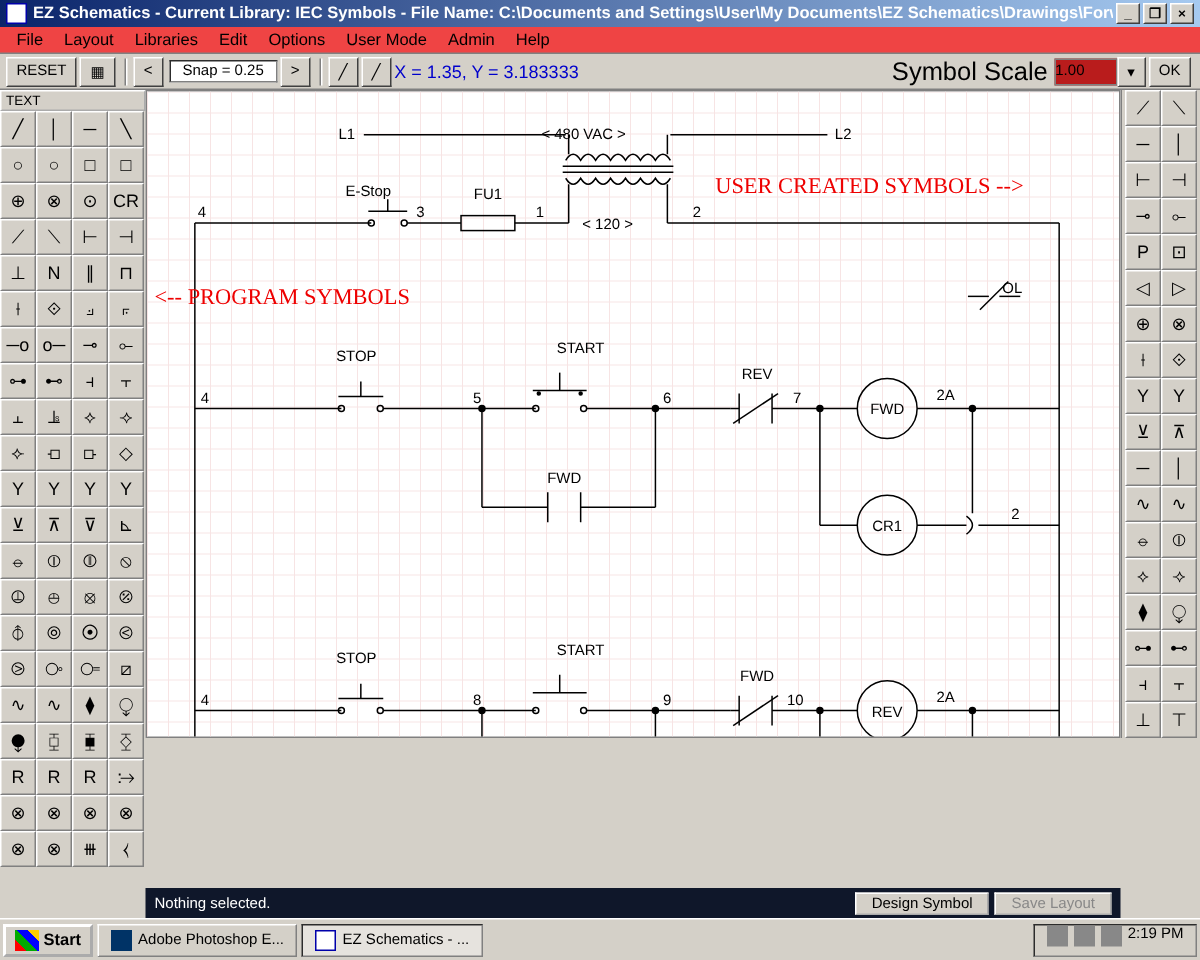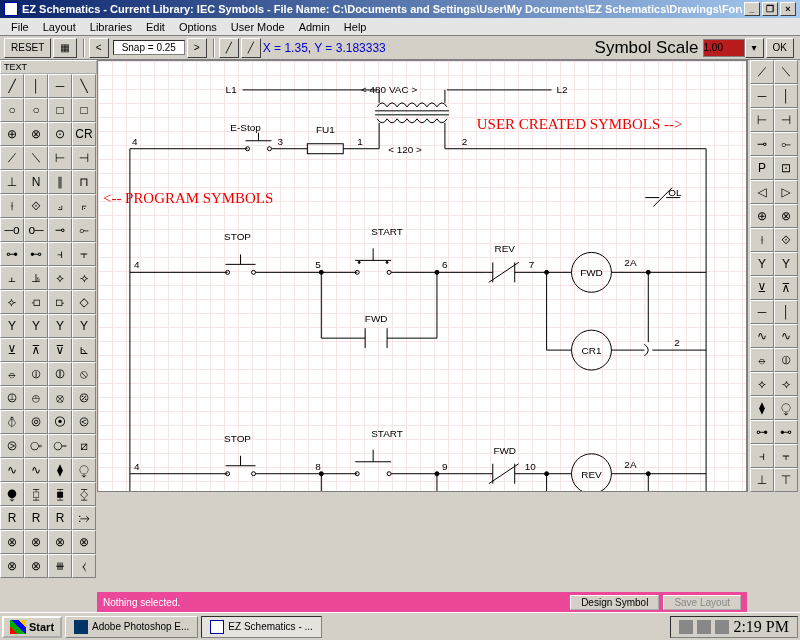--- a/index.html
+++ b/index.html
@@ -1,20 +1,20 @@
 <!DOCTYPE html>
 <html><head>
 <meta charset="utf-8">
 <style>
 * { box-sizing: border-box; margin: 0; padding: 0; }
 body { font-family: Tahoma, Arial, sans-serif; font-size: 11px; background: #d4d0c8; width: 800px; height: 640px; overflow: hidden; position: relative; }
 .titlebar { background: linear-gradient(to right, #0a246a, #a6caf0); color: #fff; height: 18px; display: flex; align-items: center; padding: 0 4px; font-size: 11px; font-weight: bold; }
 .titlebar .title-text { flex: 1; white-space: nowrap; overflow: hidden; }
 .titlebar .wbtn { width: 16px; height: 14px; background: #d4d0c8; border: 1px solid #fff; border-right-color: #404040; border-bottom-color: #404040; margin-left: 2px; font-size: 9px; text-align: center; line-height: 12px; color: #000; }
-.menubar { background: #e5e5e5; height: 18px; display: flex; align-items: center; padding: 0 4px; border-bottom: 1px solid #808080; }
+.menubar { background: #ef4444; height: 18px; display: flex; align-items: center; padding: 0 4px; border-bottom: 1px solid #808080; }
 .menubar span { padding: 0 7px; cursor: default; }
 .toolbar { background: #d4d0c8; height: 24px; display: flex; align-items: center; padding: 0 4px; border-bottom: 1px solid #808080; }
 .btn { background: #d4d0c8; border: 1px solid #fff; border-right-color: #404040; border-bottom-color: #404040; height: 20px; padding: 0 6px; font-size: 10px; cursor: pointer; display: inline-flex; align-items: center; margin-right: 2px; }
 .toolbar .sep { width: 2px; height: 18px; border-left: 1px solid #808080; border-right: 1px solid #fff; margin: 0 4px; }
 .coord-display { flex: 1; text-align: left; color: #0000cc; font-size: 12px; }
 .scale-label { font-size: 17px; margin-right: 4px; text-align: center; }
 .scale-input { width: 42px; height: 18px; font-size: 10px; border: 1px solid #808080; background: #b91c1c; }
 .main { display: flex; height: 432px; }
 .left-palette, .right-palette { background: #d4d0c8; display: flex; flex-direction: column; }
 .left-palette { width: 97px; }
@@ -24,30 +24,30 @@
 .left-palette .pal-grid { grid-template-columns: repeat(4, 24px); }
 .right-palette .pal-grid { grid-template-columns: repeat(2, 24px); margin-left: 2px; }
 .pal-cell { width: 24px; height: 24px; background: #d4d0c8; border: 1px solid #fff; border-right-color: #808080; border-bottom-color: #808080; display: flex; align-items: center; justify-content: center; font-size: 12px; cursor: pointer; overflow: hidden; }
 .canvas-wrap { flex: 1; position: relative; background: #fff; border: 1px solid #808080; overflow: hidden; }
 .grid-bg { position: absolute; inset: 0; background-image: linear-gradient(#f7e4e4 1px, transparent 1px), linear-gradient(90deg, #f7e4e4 1px, transparent 1px); background-size: 14px 14px; }
 .schematic { position: absolute; inset: 0; }
 .schematic text { font-family: Arial; font-size: 10px; fill: #000; }
 .schematic .red-label { fill: #e00; font-size: 15px; font-family: Georgia, serif; }
 .schematic line, .schematic circle, .schematic rect, .schematic path { stroke: #000; stroke-width: 1; fill: none; }
 .schematic .node { fill: #000; }
-.bottom-bar { position: absolute; left: 97px; right: 53px; bottom: 28px; height: 20px; background: #ec4899; color: #fff; display: flex; align-items: center; padding: 0 6px; font-size: 10px; }
+.bottom-bar { position: absolute; left: 97px; right: 53px; bottom: 28px; height: 20px; background: #0f172a; color: #fff; display: flex; align-items: center; padding: 0 6px; font-size: 10px; }
 .bottom-bar .spacer { flex: 1; }
 .bottom-bar .bbtn { background: #d4d0c8; color: #000; border: 1px outset #fff; padding: 1px 10px; margin-left: 4px; font-size: 10px; cursor: pointer; }
 .bottom-bar .bbtn.dis { color: #888; }
 .taskbar { position: absolute; bottom: 0; left: 0; right: 0; height: 28px; background: #d4d0c8; border-top: 1px solid #fff; display: flex; align-items: center; padding: 0 2px; }
 .start-btn { background: #d4d0c8; border: 2px outset #fff; height: 22px; padding: 0 6px; font-weight: bold; font-size: 11px; display: flex; align-items: center; cursor: pointer; }
 .start-btn .flag { width: 16px; height: 14px; margin-right: 3px; display: inline-block; background: linear-gradient(45deg,#f00 25%,#0a0 25% 50%,#00f 50% 75%,#fc0 75%); }
 .task-btn { background: #d4d0c8; border: 1px solid #808080; border-top-color: #fff; border-left-color: #fff; height: 22px; padding: 0 8px; margin-left: 3px; font-size: 10px; display: flex; align-items: center; cursor: pointer; max-width: 140px; overflow: hidden; white-space: nowrap; }
 .task-btn.active { border: 1px inset #808080; background: #e6e3de; }
-.tray { margin-left: auto; border: 1px inset #808080; height: 22px; padding: 0 8px; display: flex; align-items: center; font-size: 16px; font-family: Liberation Serif, serif; }
+.tray { margin-left: auto; border: 1px inset #808080; height: 22px; padding: 0 8px; display: flex; align-items: flex-start; font-size: 10px; }
 .tray .ticon { width: 14px; height: 14px; margin-right: 4px; background: #888; display: inline-block; }
 .snap-box { border: 1px inset #808080; background: #fff; padding: 1px 8px; font-size: 10px; margin: 0 2px; }
 </style>
 </head>
 <body>
 
 <div class="titlebar">
   <span style="width:14px;height:14px;background:#fff;margin-right:4px;display:inline-block;border:1px solid #00a;"></span>
   <span class="title-text">EZ Schematics - Current Library: IEC Symbols - File Name: C:\Documents and Settings\User\My Documents\EZ Schematics\Drawings\Forward_Reverse.els</span>
   <span class="wbtn">_</span>

